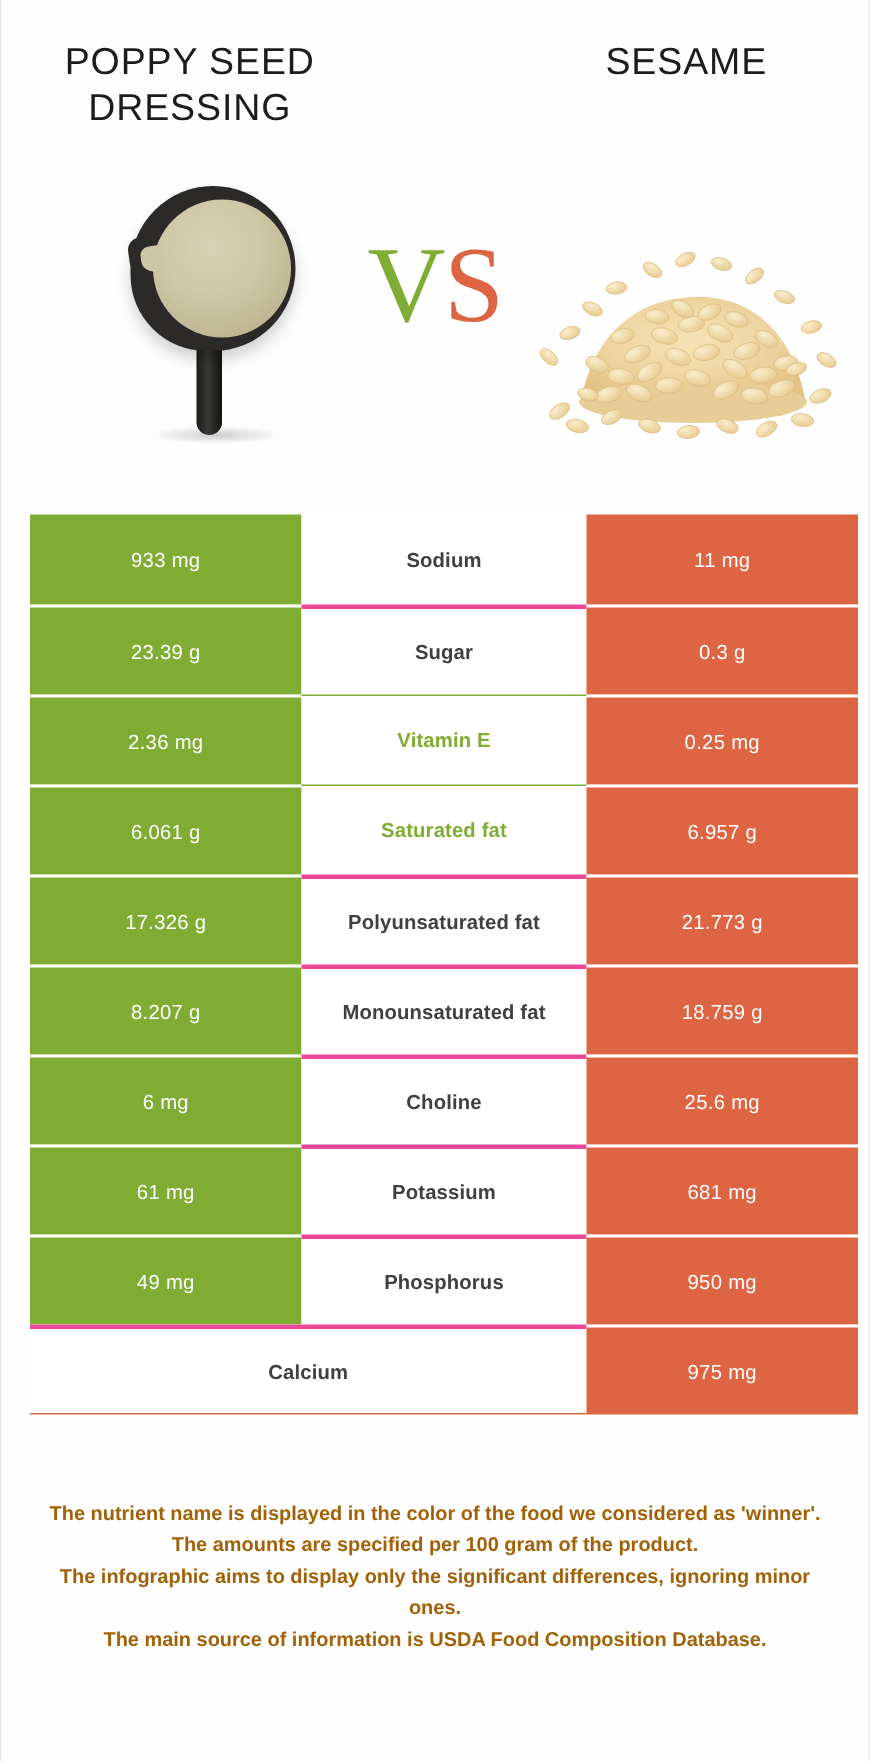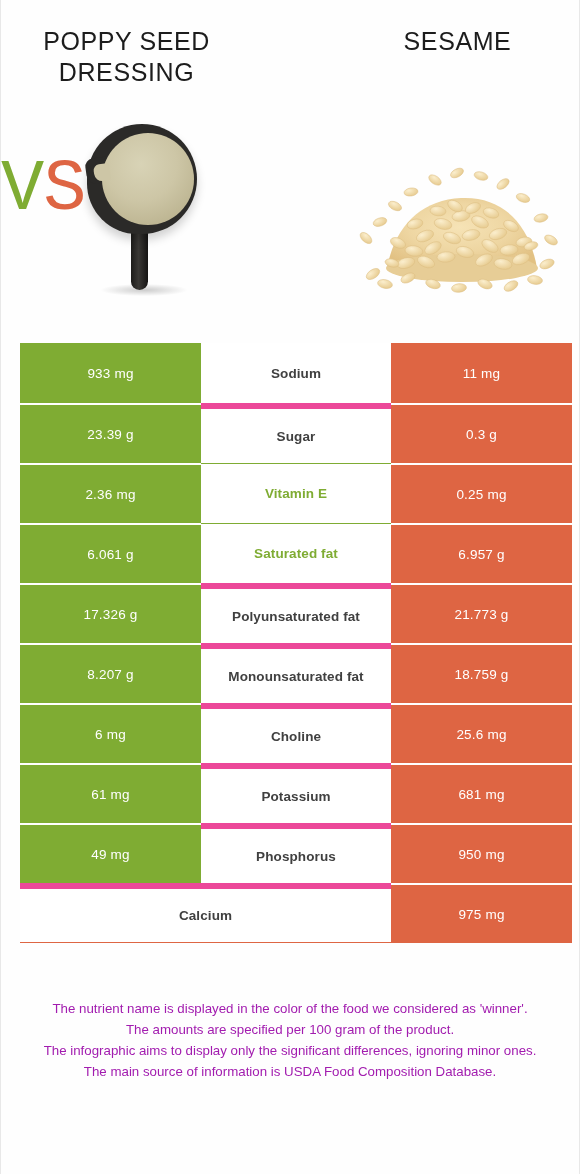--- a/index.html
+++ b/index.html
@@ -52,25 +52,26 @@
     width: 165px; height: 190px;
   }
   .hero-right {
     position: absolute;
     right: 8px; top: 10px;
     width: 220px; height: 190px;
   }
   .vs {
     position: absolute;
     left: 0; right: 0; top: 42px;
+    text-align: center;
     font-size: 72px;
     font-weight: 400;
     line-height: 80px;
     letter-spacing: -1px;
-    font-family: Liberation Mono, monospace;
+    font-family: Liberation Serif, serif;
   }
   .vs .v { color: #7FAC33; }
   .vs .s { color: #DE6543; }
 
   
   .pan-wrap { position: absolute; left: 50%; top: 6px; transform: translateX(-50%); width: 130px; height: 175px; }
   .pan-bowl {
     position: absolute; left: 6px; top: 0;
     width: 110px; height: 110px;
     border-radius: 50% 50% 50% 46%;
@@ -147,33 +148,33 @@
     letter-spacing: 0.1px;
   }
   .win-green  .cell-mid { color: #7FAC33; }
   .win-orange .cell-mid { color: #404040; }
 
   
   .row + .row .cell-left,
   .row + .row .cell-right { border-top: 2px solid #ffffff; }
   
   .row + .row.win-green  .cell-mid { border-top: 1px solid #7FAC33; }
-  .row + .row.win-orange .cell-mid { border-top: 6px solid #ec4899; }
+  .row + .row.win-orange .cell-mid { border-top: 3px solid #ec4899; }
   .row:first-child .cell-mid { border-top: 1px solid transparent; }
   .row:last-child  .cell-mid { border-bottom: 1px solid #DE6543; }
 
   
   .footnote {
     position: absolute;
     top: 998px; left: 26px; right: 26px;
     text-align: center;
     font-size: 13.3px;
     line-height: 21px;
-    color: #a21caf;
-    font-weight: 400;
+    color: #a16207;
+    font-weight: 700;
   }
   .footnote p { margin: 0; }
 </style>
 </head>
 <body>
 
 <div class="page">
 
   <div class="titles">
     <div class="title title-left">Poppy seed dressing</div>

